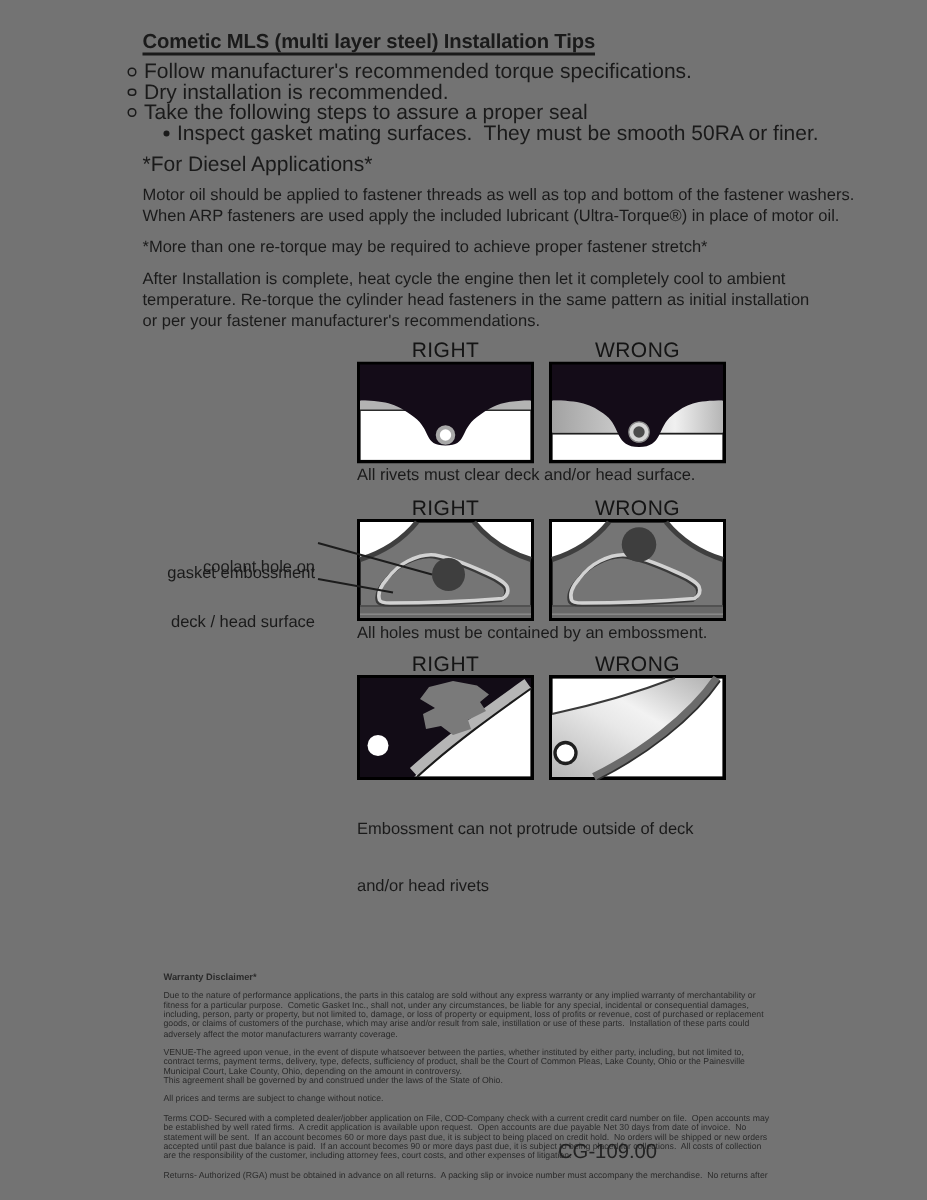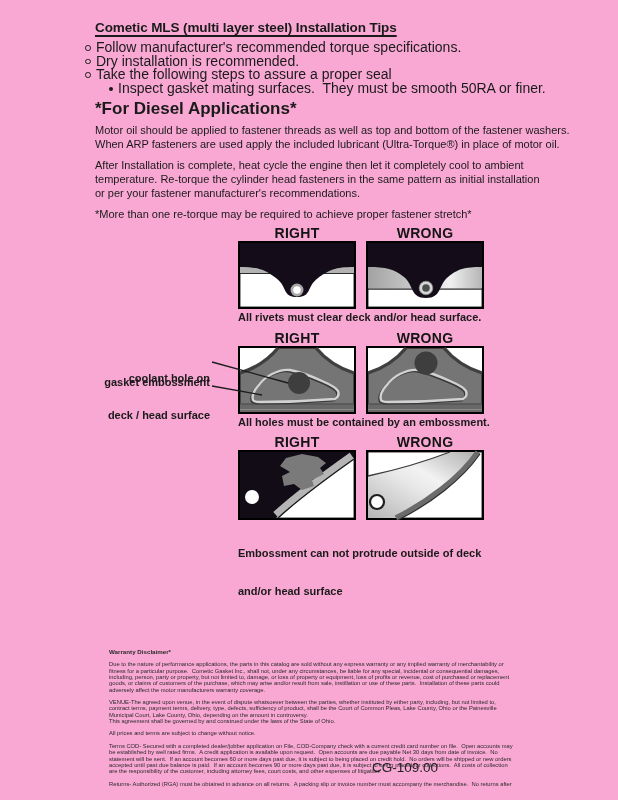--- a/index.html
+++ b/index.html
@@ -1,17 +1,17 @@
 <!DOCTYPE html>
 <html><head>
 <meta charset="utf-8">
 <style>
   html,body { margin:0; padding:0; background:#ffffff; }
   .page {
-    position:relative; width:618px; height:800px; background:#f9a8d4;
+    position:relative; width:618px; height:800px; background:#737373;
     font-family:"Liberation Sans", sans-serif; color:#1a1a1a; overflow:hidden;
   }
   .content { position:absolute; left:95px; top:20px; width:460px; }
 
   .title {
     font-size:13.5px; font-weight:bold; letter-spacing:-0.1px;
     text-decoration:underline; text-underline-offset:3px; text-decoration-thickness:1.5px;
     margin:0 0 5px 0; line-height:16px; white-space:pre;
   }
 
@@ -20,21 +20,21 @@
   .b::before {
     content:""; position:absolute; left:-10px; top:4.2px;
     width:3.6px; height:3.6px; border:1px solid #1a1a1a; border-radius:50%;
   }
   .sb { position:relative; margin-left:23px; white-space:pre; }
   .sb::before {
     content:""; position:absolute; left:-9px; top:5px;
     width:4px; height:4px; background:#1a1a1a; border-radius:50%;
   }
 
-  .diesel-heading { font-size:17px; font-weight:bold; margin:7px 0 0 0; line-height:14px; white-space:pre; }
+  .diesel-heading { font-size:14px; font-weight:normal; margin:7px 0 0 0; line-height:14px; white-space:pre; }
   .para { margin-top:7px; font-size:11px; line-height:14px; }
   .ln { white-space:pre; }
 
   
   .diagrams { position:relative; width:246px; margin-left:143px; margin-top:0px; }
   .dg-labels { display:flex; gap:10px; font-size:14px; color:#141414; line-height:13px; margin-bottom:1px; }
   .dg-labels span { width:118px; text-align:center; letter-spacing:0.3px; }
   .dg-images { display:flex; gap:10px; position:relative; }
   .dg-caption { font-size:11px; line-height:12.5px; margin:2px 0 8px 0; white-space:pre; }
   .dg-caption.last { margin-bottom:0; }
@@ -69,29 +69,29 @@
       <div class="sb">Inspect gasket mating surfaces.  They must be smooth 50RA or finer.</div>
     </div>
 
     <h2 class="diesel-heading">*For Diesel Applications*</h2>
 
     <div class="para">
       <div class="ln">Motor oil should be applied to fastener threads as well as top and bottom of the fastener washers.</div>
       <div class="ln">When ARP fasteners are used apply the included lubricant (Ultra-Torque®) in place of motor oil.</div>
     </div>
     <div class="para">
+      <div class="ln">*More than one re-torque may be required to achieve proper fastener stretch*</div>
+    </div>
+    <div class="para">
       <div class="ln">After Installation is complete, heat cycle the engine then let it completely cool to ambient</div>
       <div class="ln">temperature. Re-torque the cylinder head fasteners in the same pattern as initial installation</div>
       <div class="ln">or per your fastener manufacturer's recommendations.</div>
     </div>
-    <div class="para">
-      <div class="ln">*More than one re-torque may be required to achieve proper fastener stretch*</div>
-    </div>
-
-    <div class="diagrams" style="margin-top:6px;font-weight:bold;">
+
+    <div class="diagrams" style="margin-top:6px;">
 
       <div class="dg-labels">
         <span>RIGHT</span>
         <span>WRONG</span>
       </div>
       <div class="dg-images">
         <svg class="dg" width="118" height="68" viewBox="0 0 118 68">
           <rect x="1.2" y="1.2" width="115.6" height="65.6" fill="#ffffff" stroke="#000000" stroke-width="2.4"></rect>
           <rect x="2" y="26" width="114" height="6.5" fill="#b3b3b3"></rect>
           <rect x="2" y="32" width="114" height="1" fill="#2c2c2c"></rect>
@@ -187,21 +187,21 @@
           <rect x="1.2" y="1.2" width="115.6" height="67.6" fill="#ffffff" stroke="#000000" stroke-width="2.4"></rect>
           <path d="M2,26 C30,20 58,12 84,2 L112,2 C94,28 62,52 30,68 L2,68 Z" fill="url(#g-swoosh)"></path>
           <path d="M2,26 C30,20 58,12 84,2" fill="none" stroke="#3a3a3a" stroke-width="1.3"></path>
           <path d="M112,2 C94,28 62,52 30,68" fill="none" stroke="#6b6b6b" stroke-width="5.5"></path>
           <path d="M114,4 C96,30 64,54 32,70" fill="none" stroke="#2f2f2f" stroke-width="1.2"></path>
           <circle cx="11" cy="52" r="7" fill="#ffffff" stroke="#1f1f1f" stroke-width="2.2"></circle>
         </svg>
       </div>
       <div class="dg-caption last">
         <div>Embossment can not protrude outside of deck</div>
-        <div>and/or head surface</div>
+        <div>and/or head rivets</div>
       </div>
     </div>
 
     <div class="disclaimer">
       <div class="hd">Warranty Disclaimer*</div>
       <div class="fp">
         <div>Due to the nature of performance applications, the parts in this catalog are sold without any express warranty or any implied warranty of merchantability or</div>
         <div>fitness for a particular purpose.  Cometic Gasket Inc., shall not, under any circumstances, be liable for any special, incidental or consequential damages,</div>
         <div>including, person, party or property, but not limited to, damage, or loss of property or equipment, loss of profits or revenue, cost of purchased or replacement</div>
         <div>goods, or claims of customers of the purchase, which may arise and/or result from sale, instillation or use of these parts.  Installation of these parts could</div>

